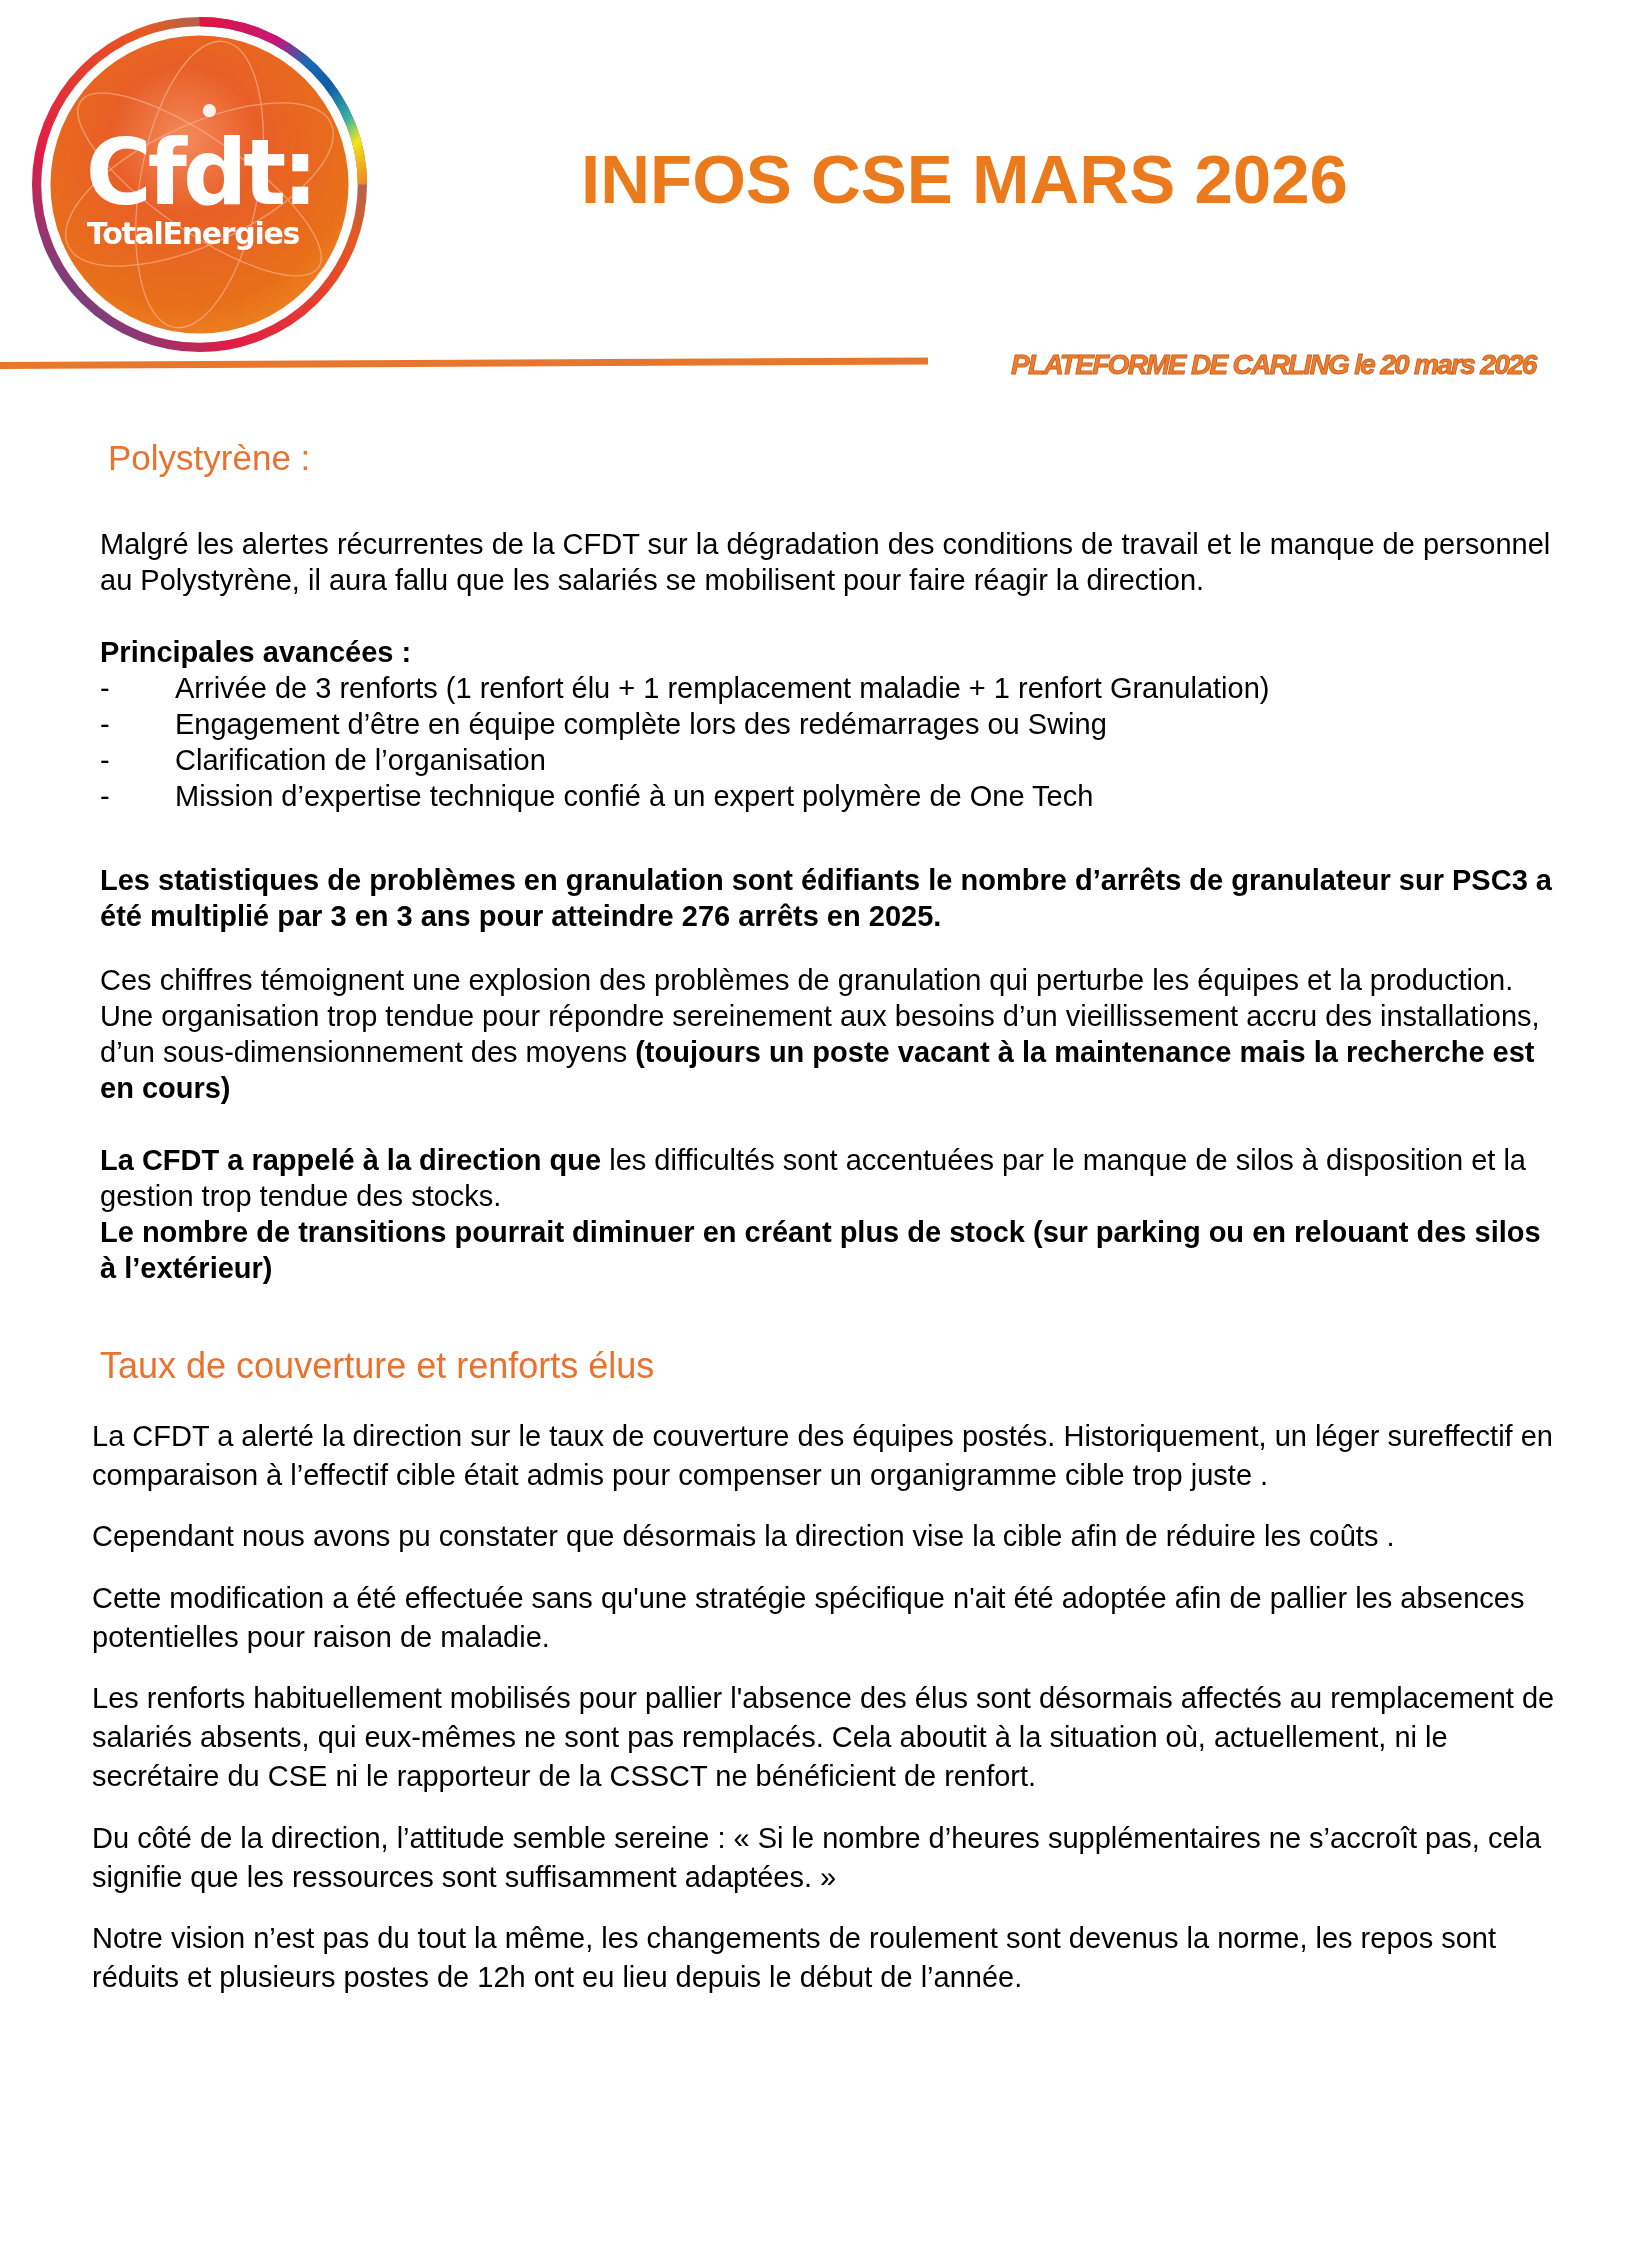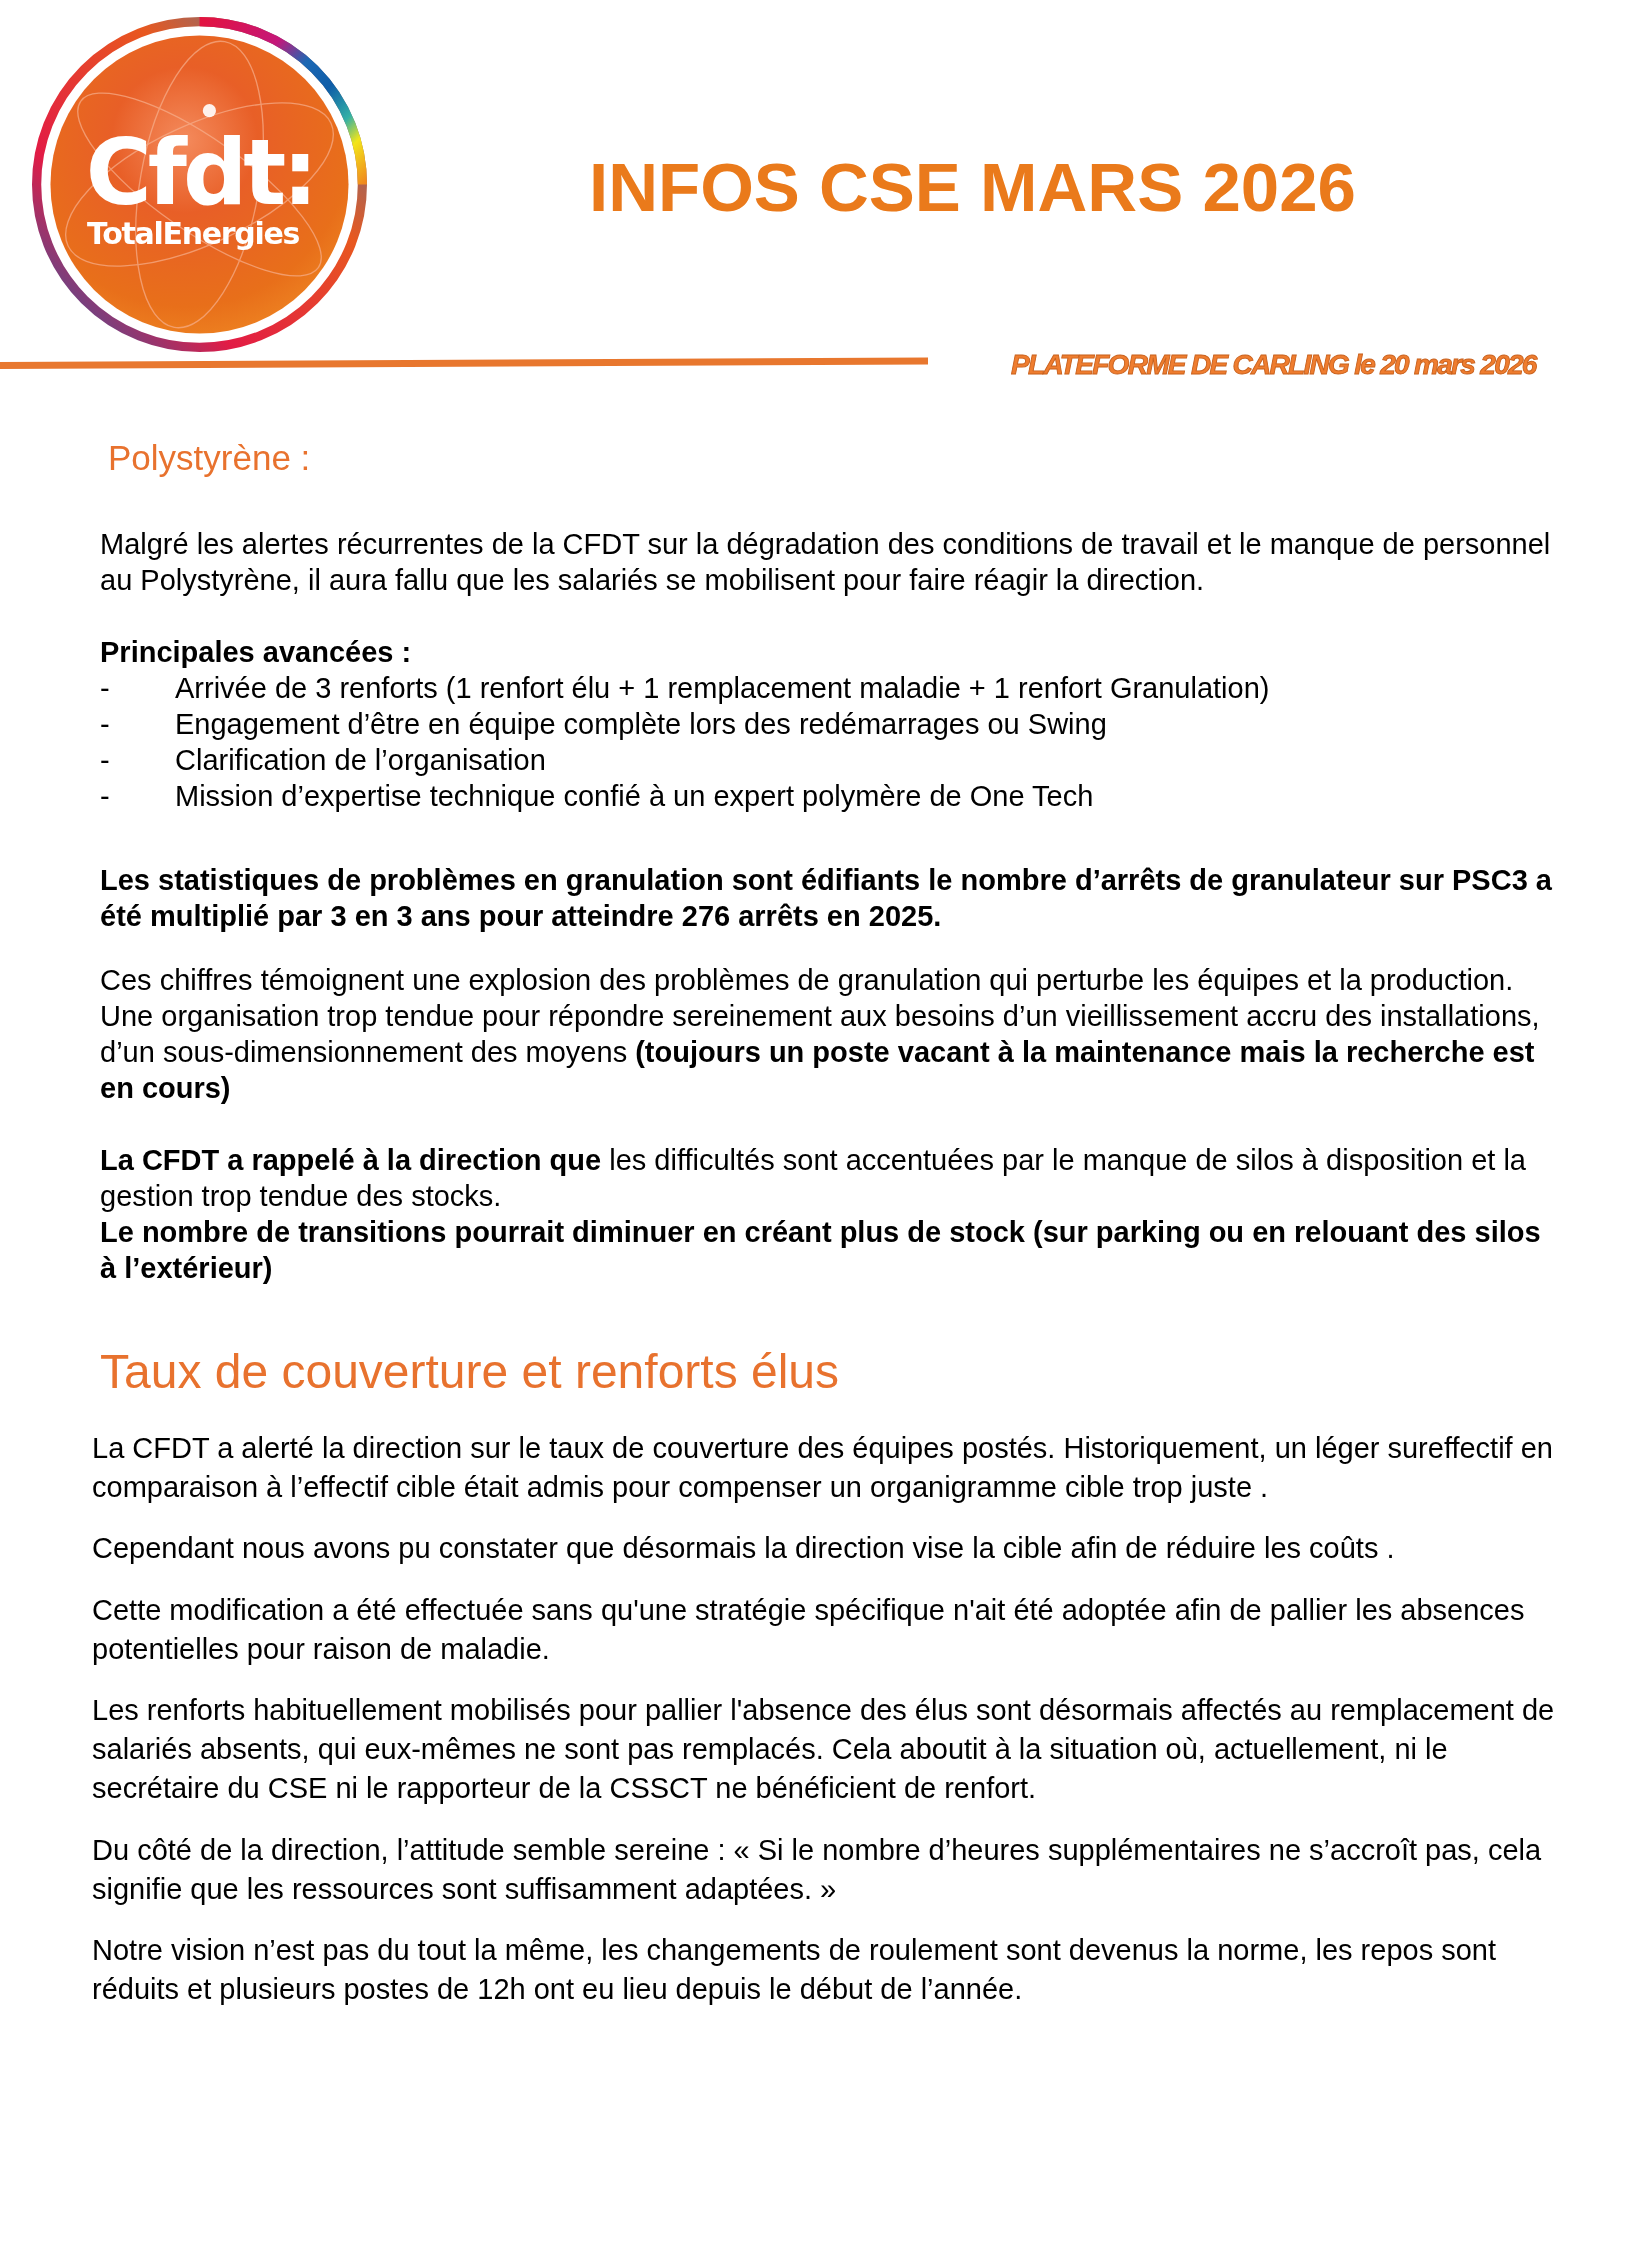--- a/index.html
+++ b/index.html
@@ -10,38 +10,38 @@
   .logo { position: absolute; left: 30px; top: 17px; width: 339px; height: 335px; }
   .logo svg { width: 100%; height: 100%; display: block; }
   .logo-text-main { position: absolute; left: 51px; top: 111px; width: 238px; text-align: center;
         font-family: "DejaVu Sans", sans-serif; font-weight: bold; font-size: 90px; color: #fff;
         letter-spacing: -4px; line-height: 1; }
   .logo-text-sub { position: absolute; left: 57px; top: 202px; width: 231px; text-align: left;
         font-family: "DejaVu Sans", sans-serif; font-weight: bold; font-size: 30px; color: #fff;
         letter-spacing: -1.3px; line-height: 1; }
 
   
-  .doc-title { position: absolute; left: 573px; top: 137px; margin: 16px;
+  .doc-title { position: absolute; left: 573px; top: 137px; margin: 8px;
         font-family: "Liberation Sans", sans-serif; font-weight: bold; font-size: 69px;
         color: #EA7A1B; line-height: 1; letter-spacing: 0px; }
   .header-rule { position: absolute; left: 0; top: 362px; width: 928px; height: 7.3px;
         background: #E8772E; transform: skewY(-0.28deg); transform-origin: left; }
   .subtitle { position: absolute; left: 1011px; top: 351px; margin: 0;
         font-family: "Liberation Sans", sans-serif; font-weight: bold; font-style: italic;
         font-size: 28px; color: #EF7D2F; letter-spacing: -1.7px; line-height: 1;
         -webkit-text-stroke: 0.9px #C8601C; }
 
   
   .section { position: absolute; }
   .s1 { left: 100px; top: 432px; width: 1452px; }
   .s2 { left: 92px; top: 1340px; width: 1479px; }
 
   .section-heading { margin: 8px; font-weight: normal; color: #E8722E; line-height: 1; }
   .s1 .section-heading { font-size: 35px; }
-  .s2 .section-heading { font-size: 48px; }
+  .s2 .section-heading { font-size: 36px; }
 
   .s1 p, .s1 .list, .s1 .sublabel { font-size: 29px; line-height: 36px; margin: 0; }
   .s1 .p-intro { margin-top: 51px; }
   .s1 .sublabel { margin-top: 36px; font-weight: bold; }
   .s1 .list { list-style: none; padding: 0; }
   .s1 .list li { position: relative; padding-left: 75px; }
   .s1 .list .dash { position: absolute; left: 0; top: 0; }
   .s1 .p-stats { margin-top: 48px; font-weight: bold; }
   .s1 .p-figures { margin-top: 28px; }
   .s1 .p-reminder { margin-top: 36px; }

